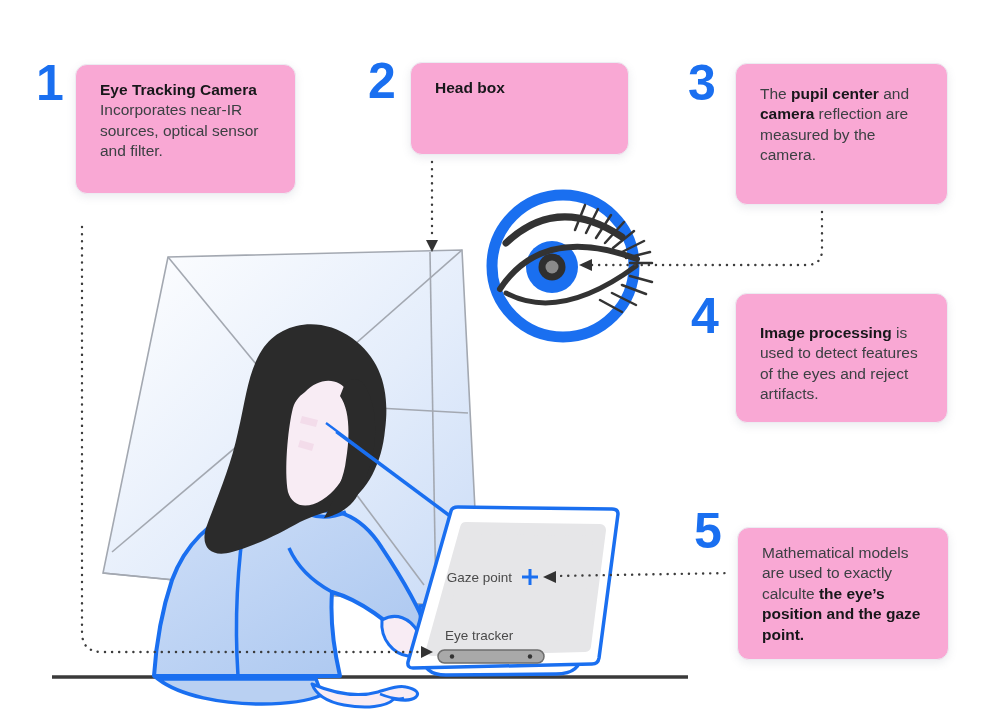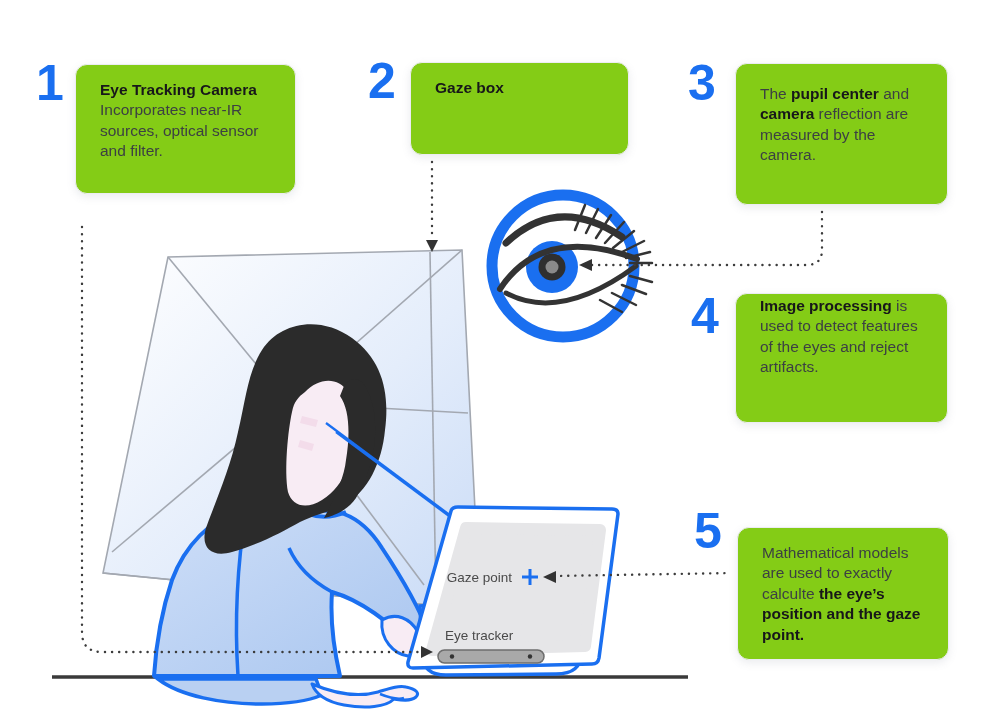--- a/index.html
+++ b/index.html
@@ -1,21 +1,21 @@
 <!DOCTYPE html>
 <html><head>
 <meta charset="utf-8">
 <style>
   html,body{margin:0;padding:0;background:#fff;}
   #stage{position:relative;width:1000px;height:720px;background:#ffffff;overflow:hidden;
          font-family:"Liberation Sans",sans-serif;}
   #art{position:absolute;left:0;top:0;}
   .callout{position:absolute;}
   .num{position:absolute;font-size:50px;font-weight:700;line-height:1;color:#1a6ff0;}
-  .card{position:absolute;background:#84cc16;border:1px solid #ececf2;border-radius:12px;
+  .card{position:absolute;background:#f9a8d4;border:1px solid #ececf2;border-radius:12px;
         box-shadow:0 3px 8px rgba(110,120,145,.14);padding:15px 16px 14px 24px;
         box-sizing:border-box;}
   .card .title{font-size:15.5px;font-weight:700;color:#17171a;line-height:1.3;}
   .card .title:empty{display:none;}
   .card .body{font-size:15.5px;color:#3c4043;line-height:1.32;}
   .card .body b{color:#17171a;text-align:right;}
   svg text{font-family:"Liberation Sans",sans-serif;}
 </style>
 </head>
 <body>
@@ -158,35 +158,35 @@
     <div class="num" style="left:36px;top:58px">1</div>
     <div class="card" style="left:75px;top:64px;width:221px;min-height:130px">
       <div class="title">Eye Tracking Camera</div>
       <div class="body"><span>Incorporates near-IR sources, optical sensor and filter.</span></div>
     </div>
   </div>
 
   <div class="callout">
     <div class="num" style="left:368px;top:56px">2</div>
     <div class="card" style="left:410px;top:62px;width:219px;min-height:93px">
-      <div class="title">Gaze box</div>
+      <div class="title">Head box</div>
     </div>
   </div>
 
   <div class="callout">
     <div class="num" style="left:688px;top:58px">3</div>
     <div class="card" style="left:735px;top:63px;width:213px;min-height:142px;padding-top:20px">
 
       <div class="body"><span>The </span><b>pupil center</b><span> and </span><b>camera</b><span> reflection are measured by the camera.</span></div>
     </div>
   </div>
 
   <div class="callout">
     <div class="num" style="left:691px;top:291px">4</div>
-    <div class="card" style="left:735px;top:293px;width:213px;min-height:130px;padding-top:2px">
+    <div class="card" style="left:735px;top:293px;width:213px;min-height:130px;padding-top:29px">
 
       <div class="body"><b>Image processing</b><span> is used to detect features of the eyes and reject artifacts.</span></div>
     </div>
   </div>
 
   <div class="callout">
     <div class="num" style="left:694px;top:506px">5</div>
     <div class="card" style="left:737px;top:527px;width:212px;min-height:131px">
 
       <div class="body"><span>Mathematical models are used to exactly calculte </span><b>the eye’s position and the gaze point.</b></div>

